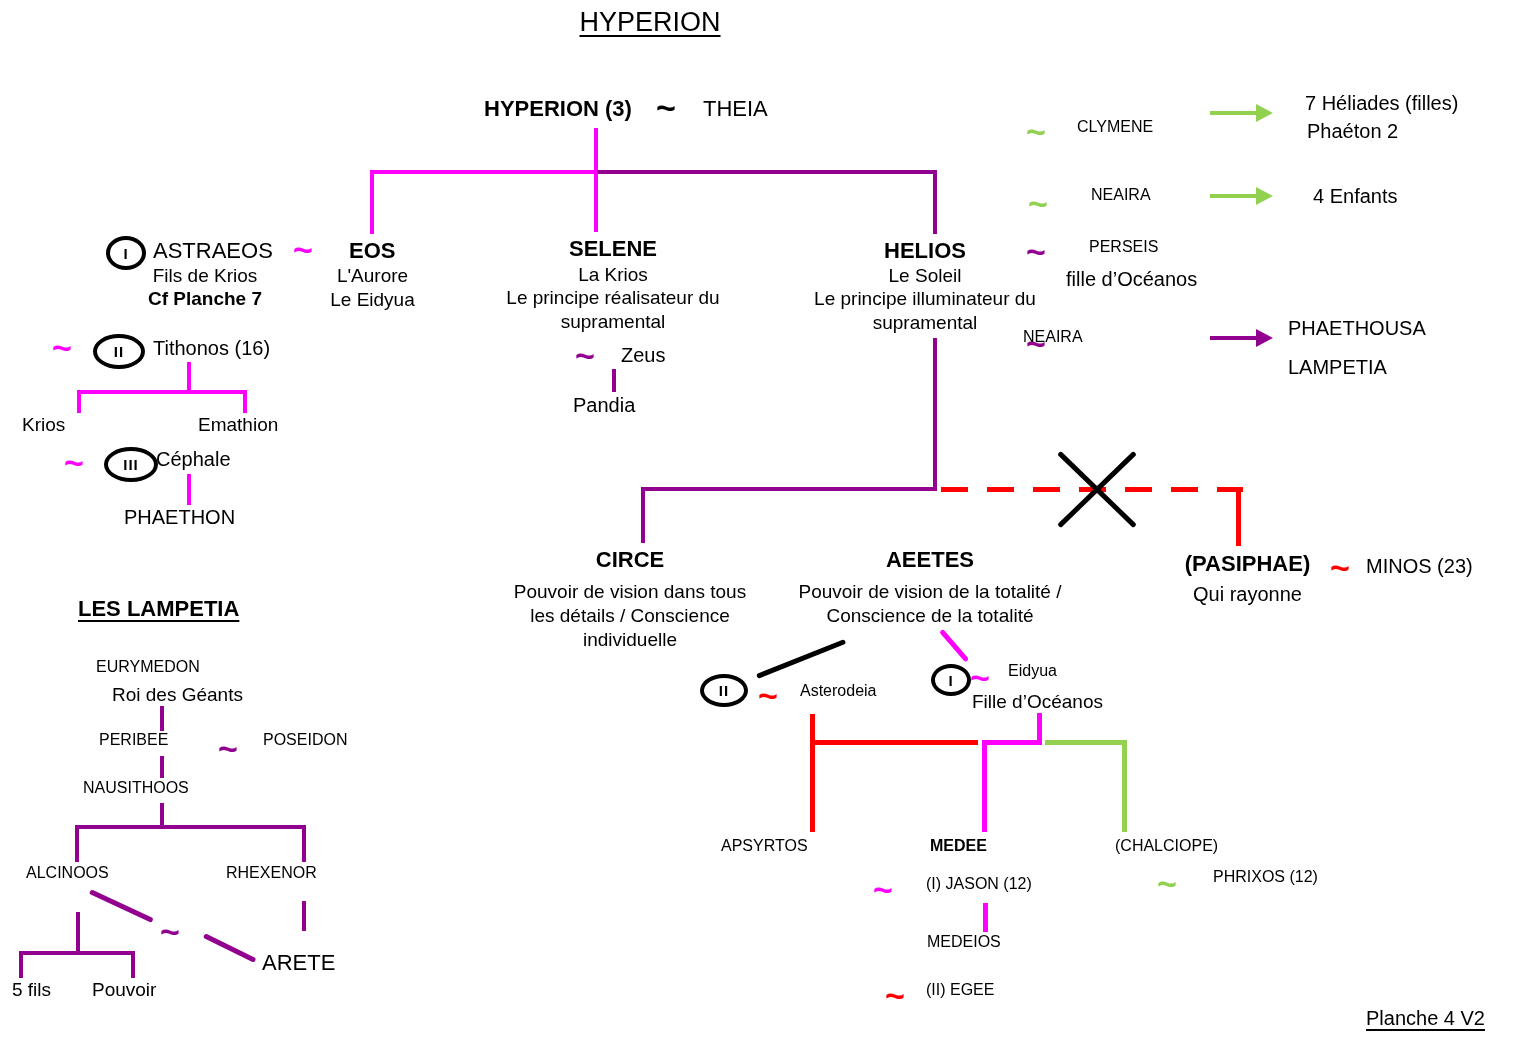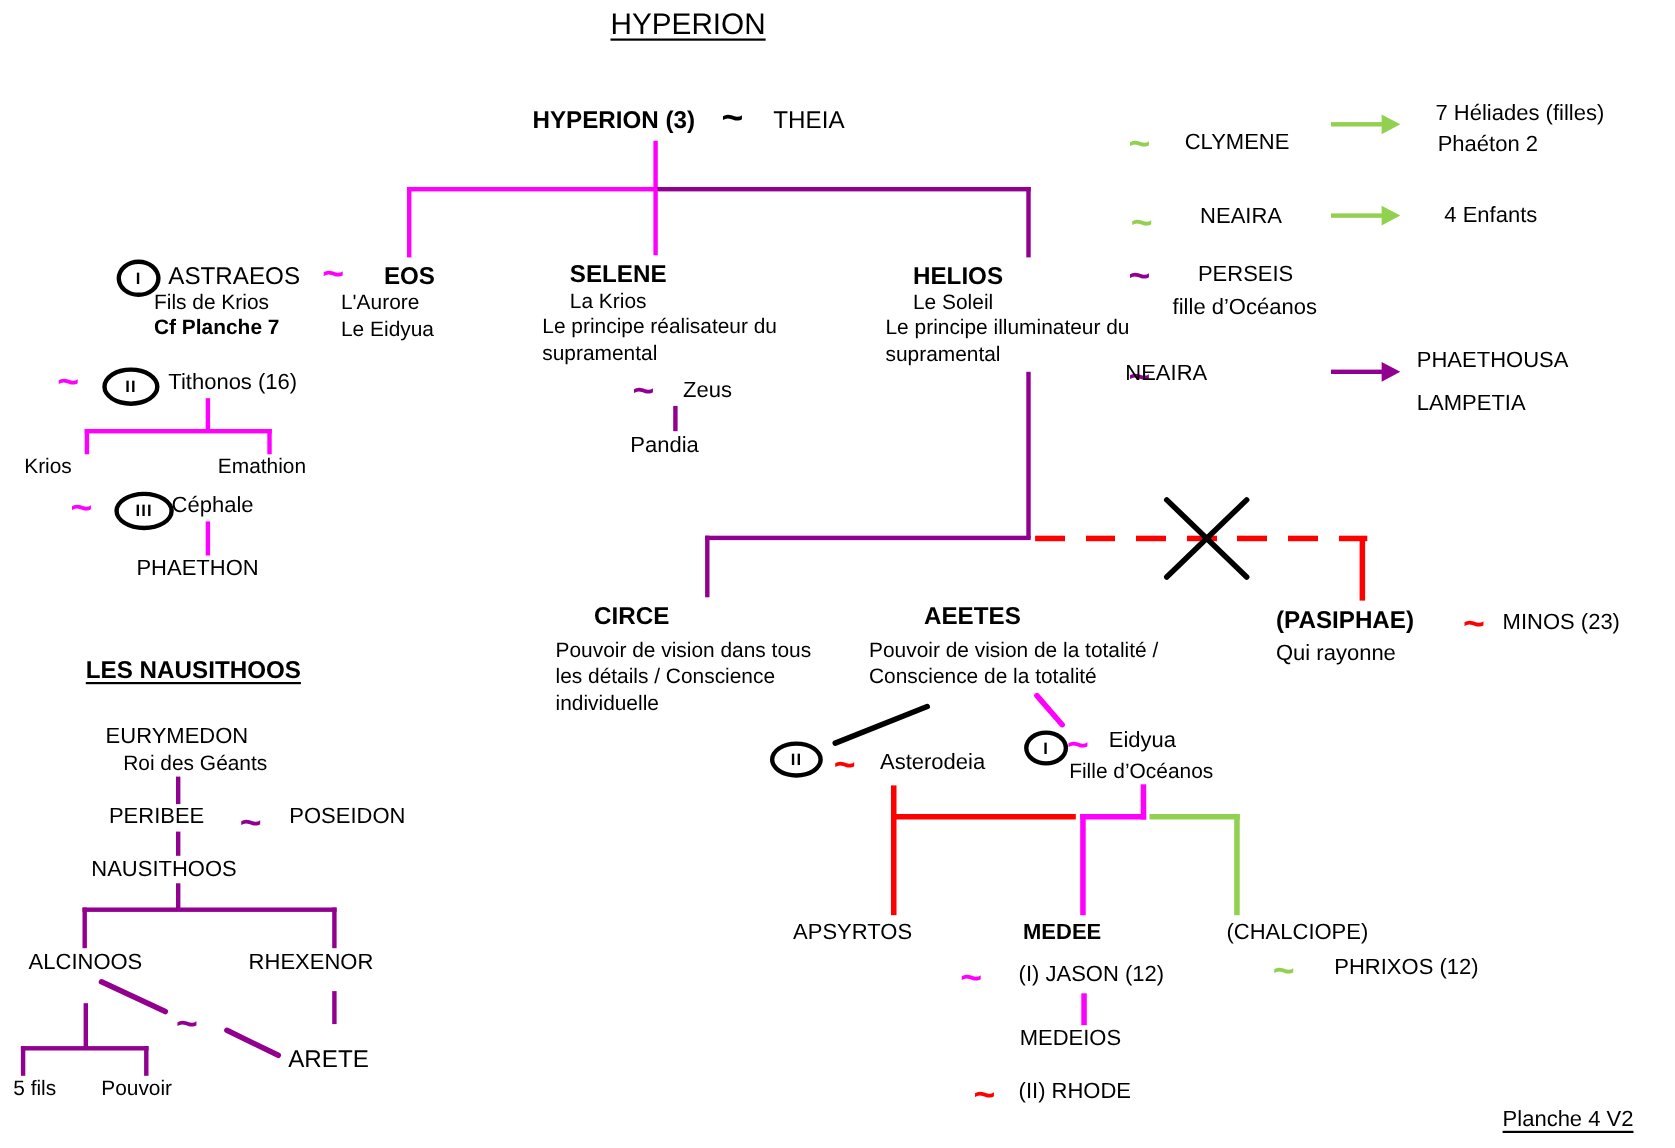--- a/index.html
+++ b/index.html
@@ -1,21 +1,21 @@
 <!DOCTYPE html>
 <html style="--magenta: #FF00FF; --purple: #92008F; --red: #FF0000; --green: #92D050;"><head>
 <meta charset="utf-8">
 <style>
   html,body{margin:0;padding:0;background:#fff}
   #canvas{position:relative;width:1523px;height:1044px;background:#ffffff;
           font-family:"Liberation Sans","DejaVu Sans",sans-serif;color:#000;overflow:hidden}
   .a{position:absolute;white-space:nowrap}
   .b{font-weight:bold}
-  .ctr{text-align:left}
-  .s19{font-size:19px}.s20{font-size:20px}.s21{font-size:20px}.s22{font-size:22px}.s27{font-size:27px}
+  .ctr{text-align:center}
+  .s19{font-size:19px}.s20{font-size:20px}.s21{font-size:16px}.s22{font-size:22px}.s27{font-size:27px}
   .ul{text-decoration:underline;text-underline-offset:4px}
   .tl{font-size:34px;font-weight:bold;line-height:22px}
   .hl{position:absolute;height:4px}
   .vl{position:absolute;width:4px}
   .th{height:5px}.tw{width:5px}
   .mag{background:var(--magenta)} .pur{background:var(--purple)} .redl{background:var(--red)}
   .grn{background:var(--green)} .blk{background:#000}
   .cmag{color:var(--magenta)} .cpur{color:var(--purple)} .cred{color:var(--red)} .cgrn{color:var(--green)}
   .dash{position:absolute;height:5px;background:repeating-linear-gradient(90deg,var(--red) 0 27px,transparent 27px 46px)}
   .diag{position:absolute;height:5px;transform-origin:0 50%;border-radius:3px}
@@ -158,26 +158,26 @@
 
   <div class="a s21" style="left:721px;top:837px">APSYRTOS</div>
   <div class="a s21 b" style="left:930px;top:837px">MEDEE</div>
   <div class="a s21" style="left:1115px;top:837px">(CHALCIOPE)</div>
 
   <div class="a tl cmag" style="left:873px;top:878px">~</div>
   <div class="a s21" style="left:926px;top:875px">(I) JASON (12)</div>
   <div class="vl mag tw" style="left:983px;top:903px;height:29px"></div>
   <div class="a s21" style="left:927px;top:933px">MEDEIOS</div>
   <div class="a tl cred" style="left:885px;top:984px">~</div>
-  <div class="a s21" style="left:926px;top:981px">(II) RHODE</div>
+  <div class="a s21" style="left:926px;top:981px">(II) EGEE</div>
 
   <div class="a tl cgrn" style="left:1157px;top:872px">~</div>
   <div class="a s21" style="left:1213px;top:868px">PHRIXOS (12)</div>
 
-  <div class="a s22 b ul" style="left:78px;top:596px">LES NAUSITHOOS</div>
+  <div class="a s22 b ul" style="left:78px;top:596px">LES LAMPETIA</div>
   <div class="a s21" style="left:96px;top:658px">EURYMEDON</div>
   <div class="a s19" style="left:112px;top:684px">Roi des Géants</div>
   <div class="vl pur" style="left:160px;top:706px;height:25px"></div>
   <div class="a s21" style="left:99px;top:731px">PERIBEE</div>
   <div class="a tl cpur" style="left:218px;top:737px">~</div>
   <div class="a s21" style="left:263px;top:731px">POSEIDON</div>
   <div class="vl pur" style="left:160px;top:756px;height:22px"></div>
   <div class="a s21" style="left:83px;top:779px">NAUSITHOOS</div>
   <div class="vl pur" style="left:160px;top:803px;height:24px"></div>
   <div class="hl pur" style="left:75px;top:825px;width:231px"></div>

